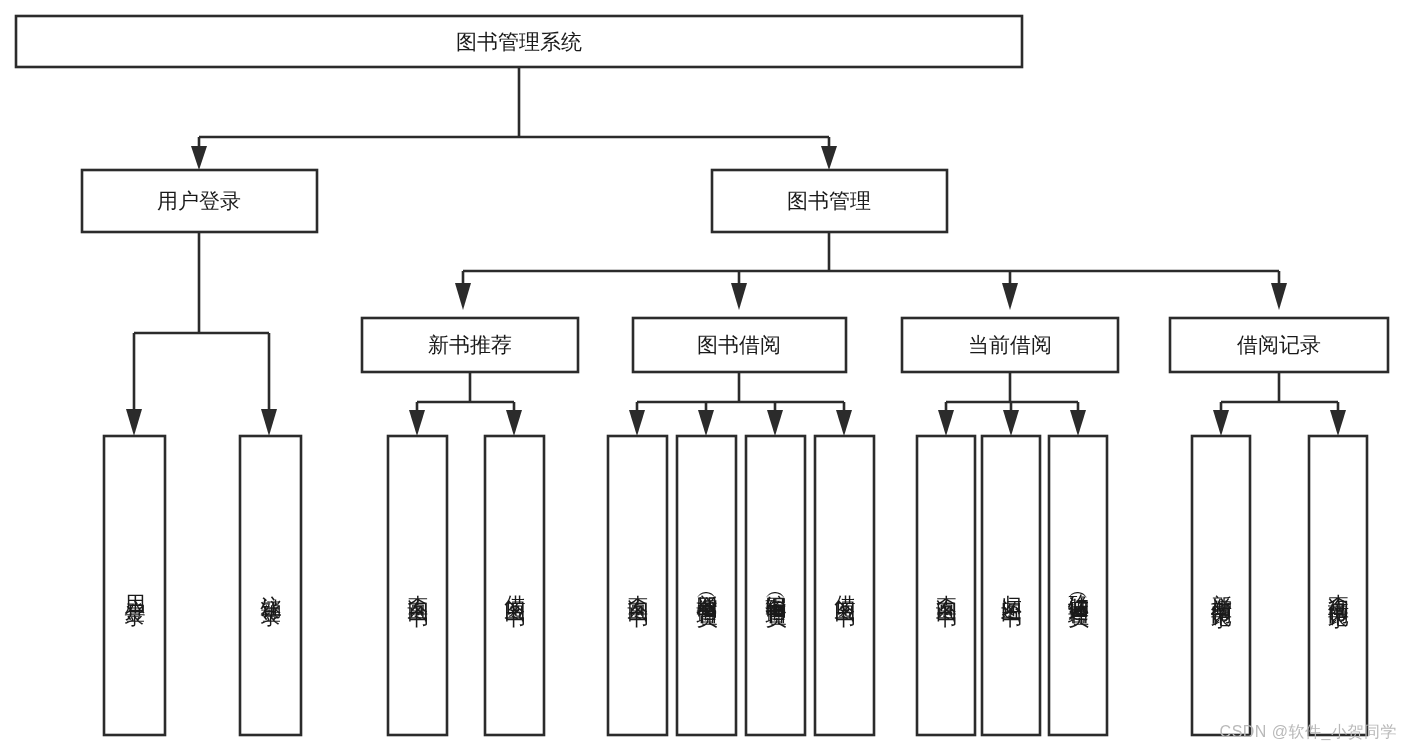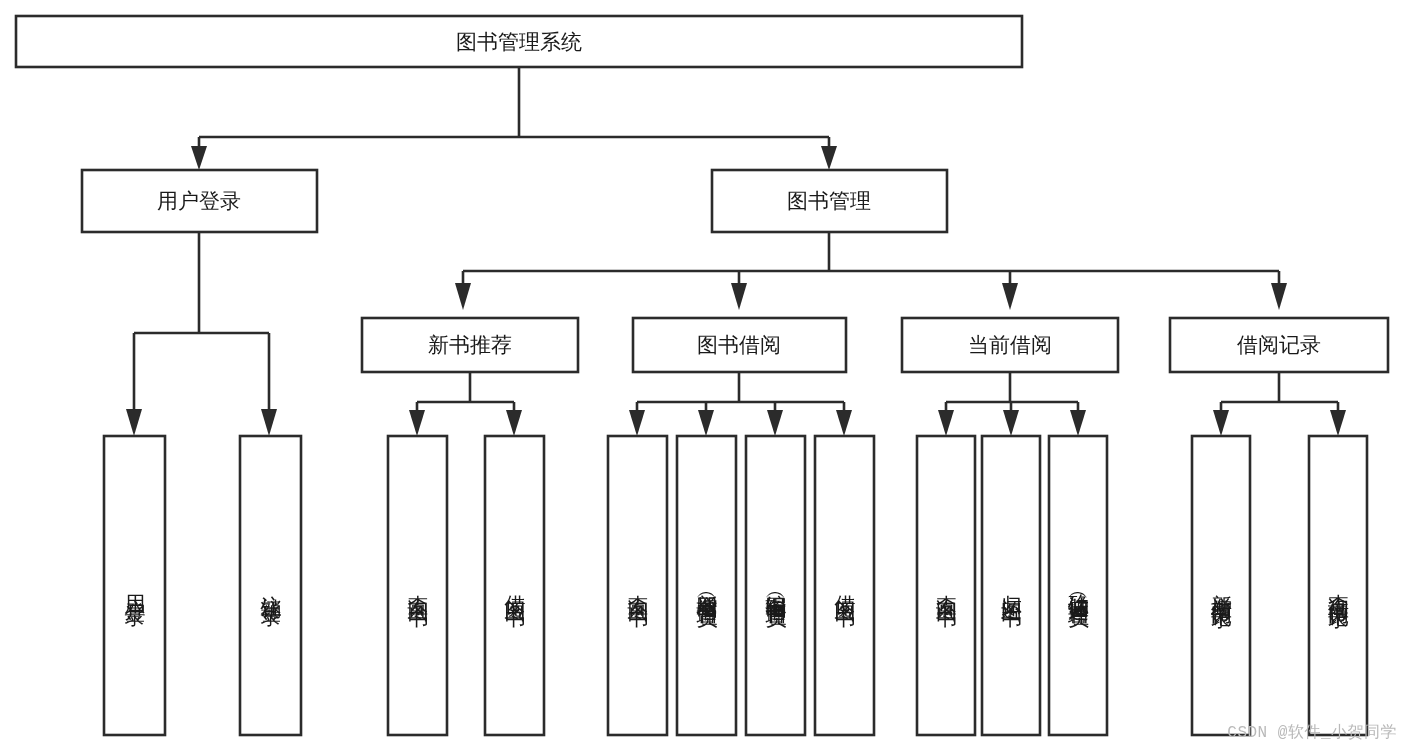--- a/index.html
+++ b/index.html
@@ -62,21 +62,21 @@
     display: flex;
     align-items: center;
     justify-content: center;
     white-space: nowrap;
     pointer-events: none;
   }
   .watermark {
     position: absolute;
     right: 8px;
     bottom: 4px;
-    font-family: Liberation Mono, monospace;
+    font-family: Liberation Sans, sans-serif;
     font-size: 16px;
     color: #b9b9b9;
     white-space: nowrap;
     letter-spacing: 0.5px;
   }
 </style>
 </head>
 <body>
 
 <div id="diagram-root">

